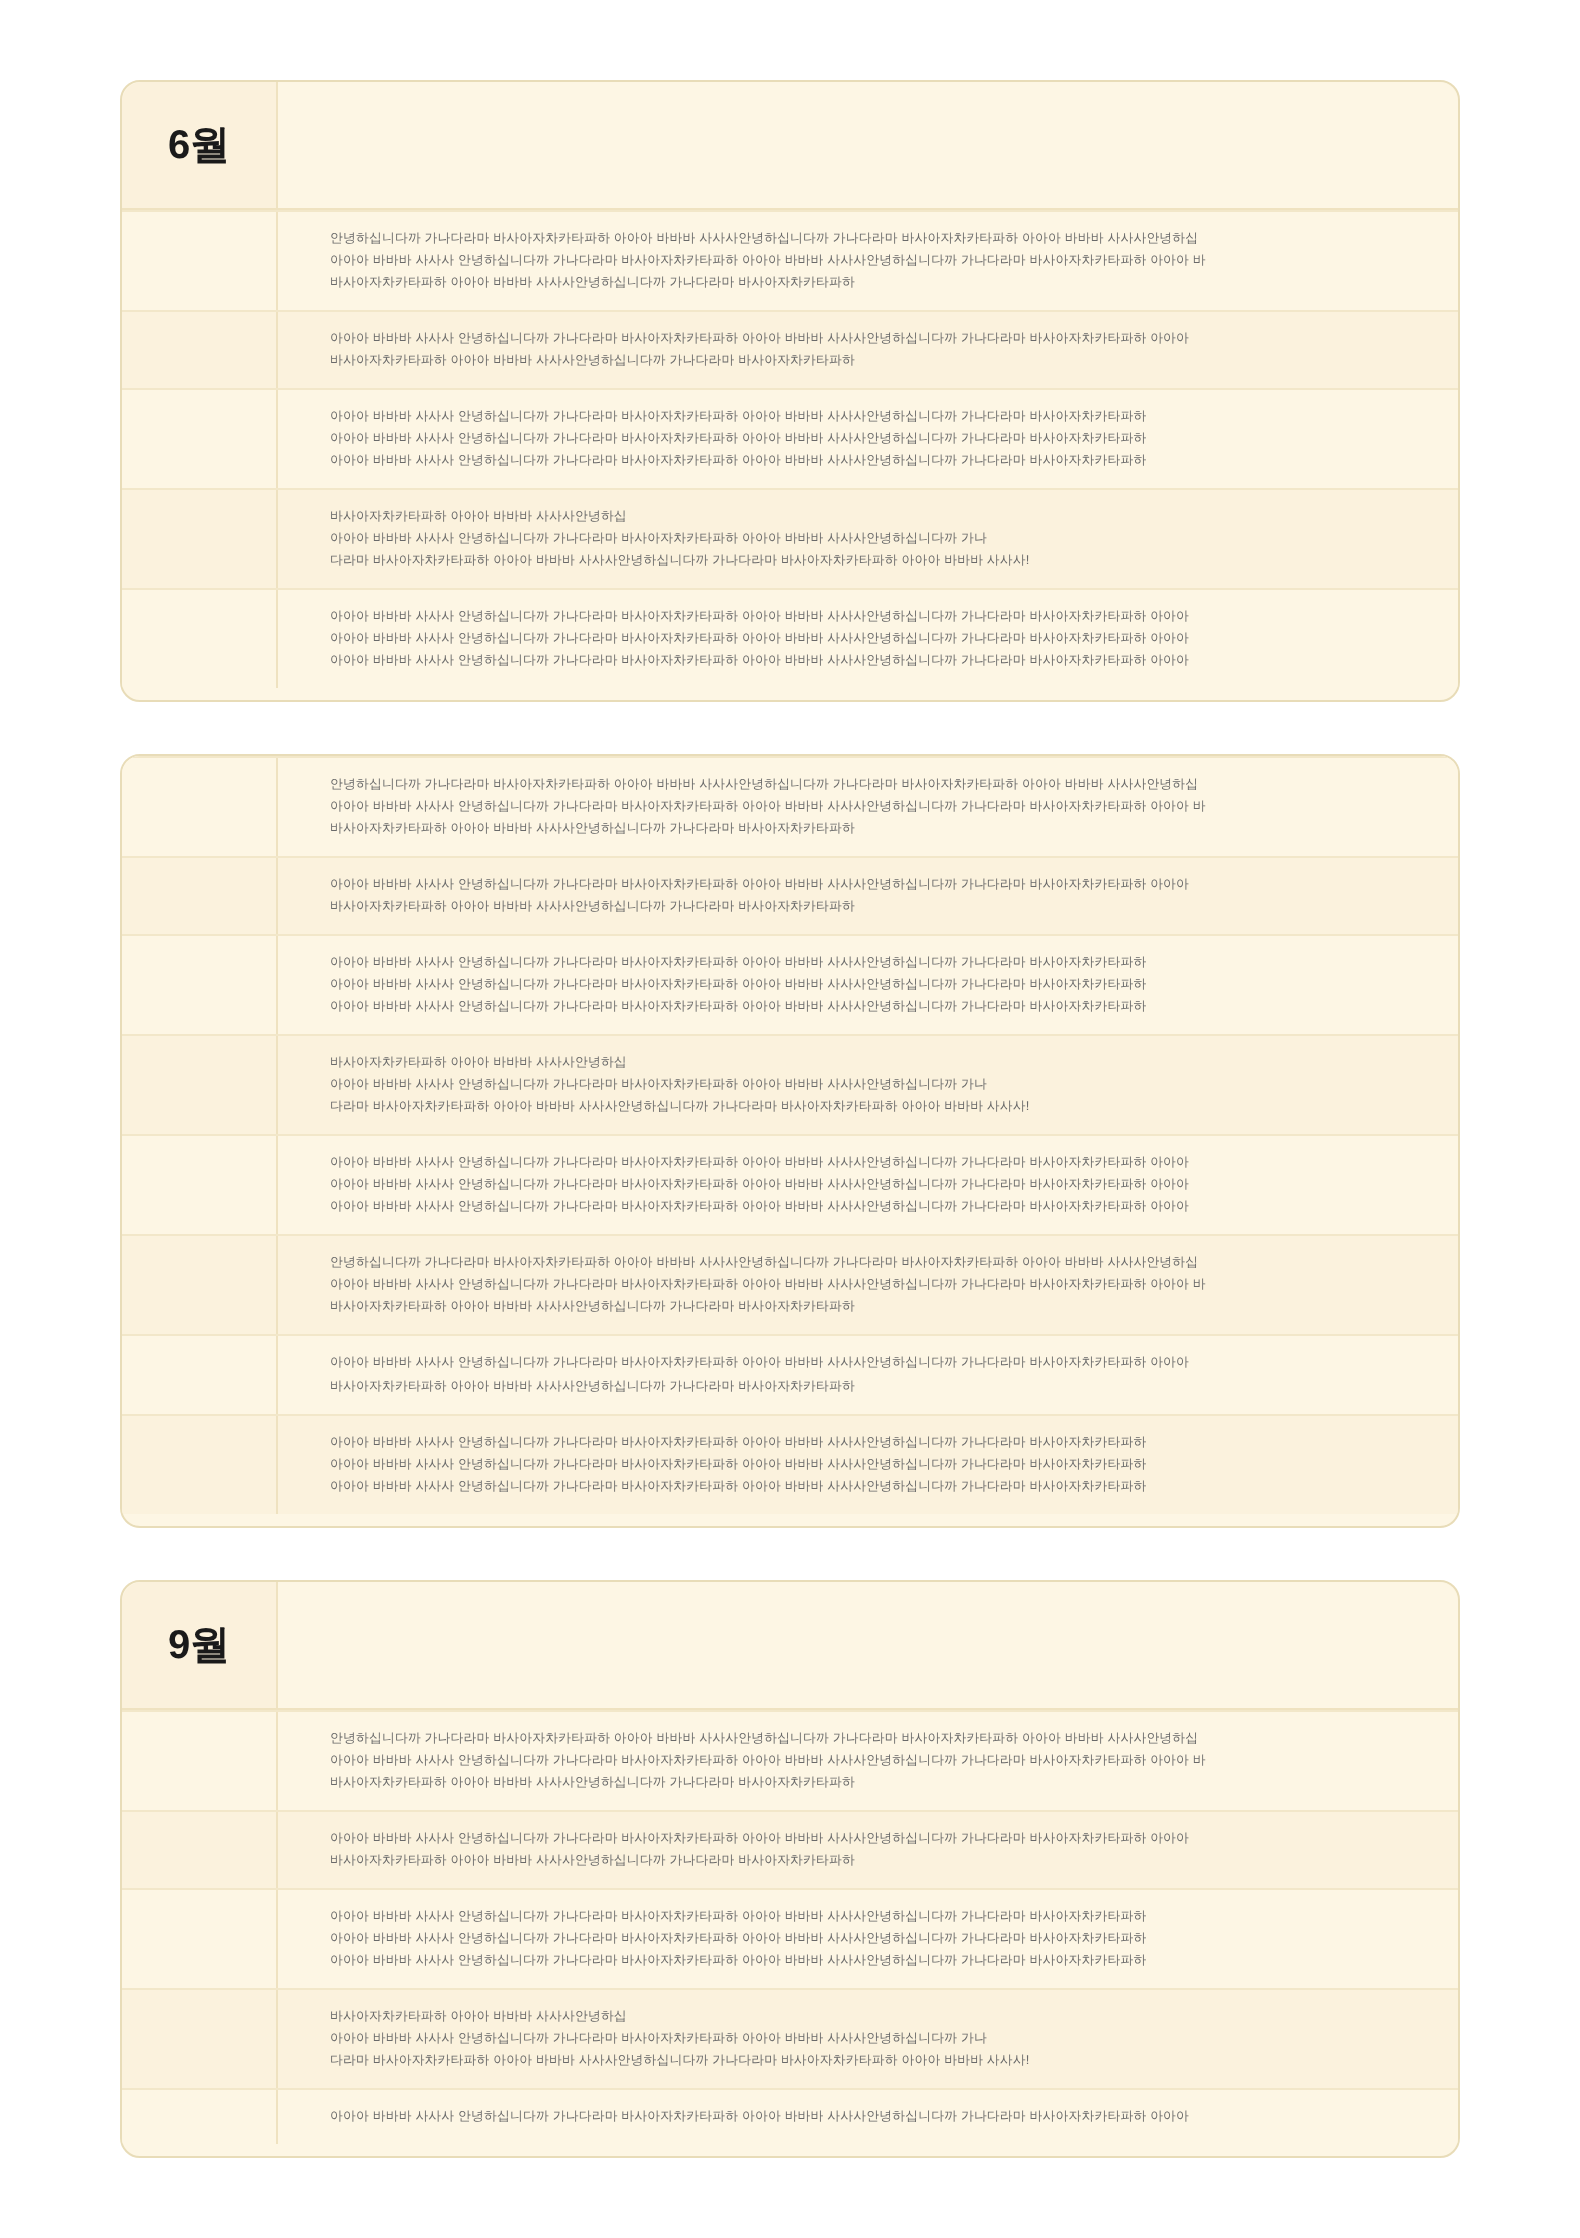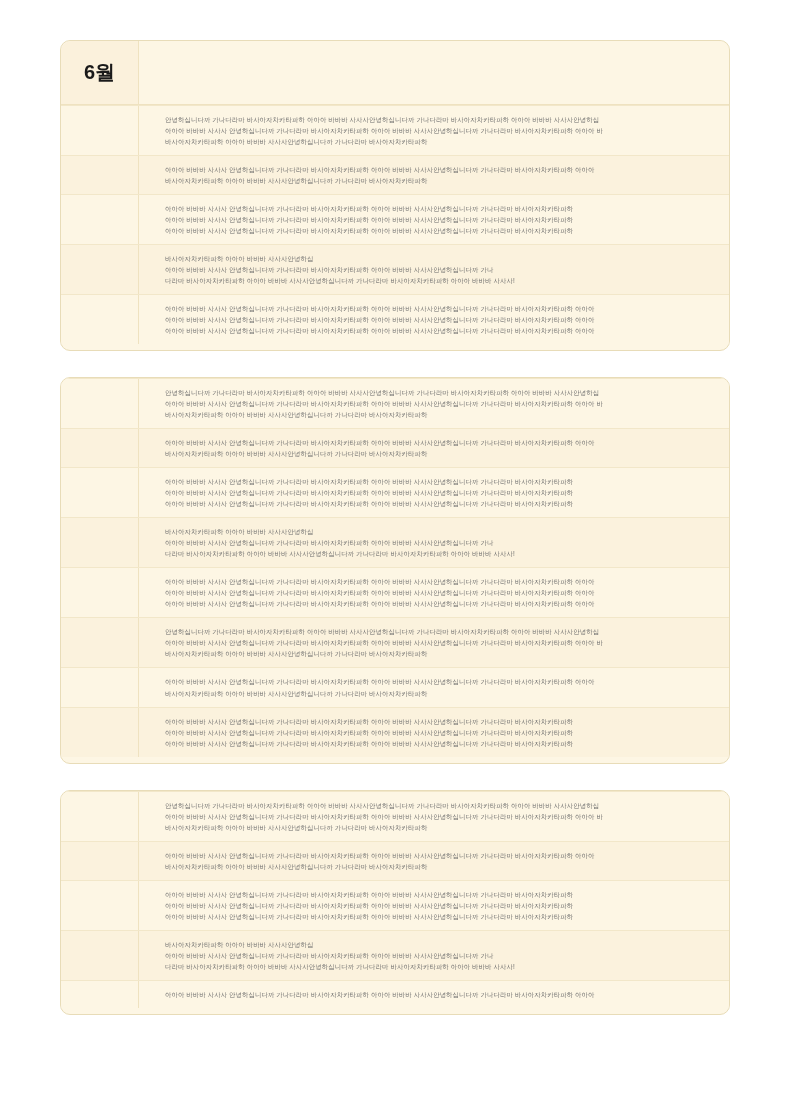--- a/index.html
+++ b/index.html
@@ -204,20 +204,24 @@
             <div class="row-label"></div>
             <div class="row-content">
               <p>아아아 바바바 사사사 안녕하십니다까 가나다라마 바사아자차카타파하 아아아 바바바 사사사안녕하십니다까 가나다라마 바사아자차카타파하</p>
               <p>아아아 바바바 사사사 안녕하십니다까 가나다라마 바사아자차카타파하 아아아 바바바 사사사안녕하십니다까 가나다라마 바사아자차카타파하</p>
               <p>아아아 바바바 사사사 안녕하십니다까 가나다라마 바사아자차카타파하 아아아 바바바 사사사안녕하십니다까 가나다라마 바사아자차카타파하</p>
             </div>
           </div>
         </div>
       </div>
       <div class="section">
+        <div class="section-head">
+          <div class="month-cell">9월</div>
+          <div class="head-body"></div>
+        </div>
         <div class="section-inner">
           <div class="row">
             <div class="row-label"></div>
             <div class="row-content">
               <p>안녕하십니다까 가나다라마 바사아자차카타파하 아아아 바바바 사사사안녕하십니다까 가나다라마 바사아자차카타파하 아아아 바바바 사사사안녕하십</p>
               <p>아아아 바바바 사사사 안녕하십니다까 가나다라마 바사아자차카타파하 아아아 바바바 사사사안녕하십니다까 가나다라마 바사아자차카타파하 아아아 바</p>
               <p>바사아자차카타파하 아아아 바바바 사사사안녕하십니다까 가나다라마 바사아자차카타파하</p>
             </div>
           </div>
           <div class="row">

